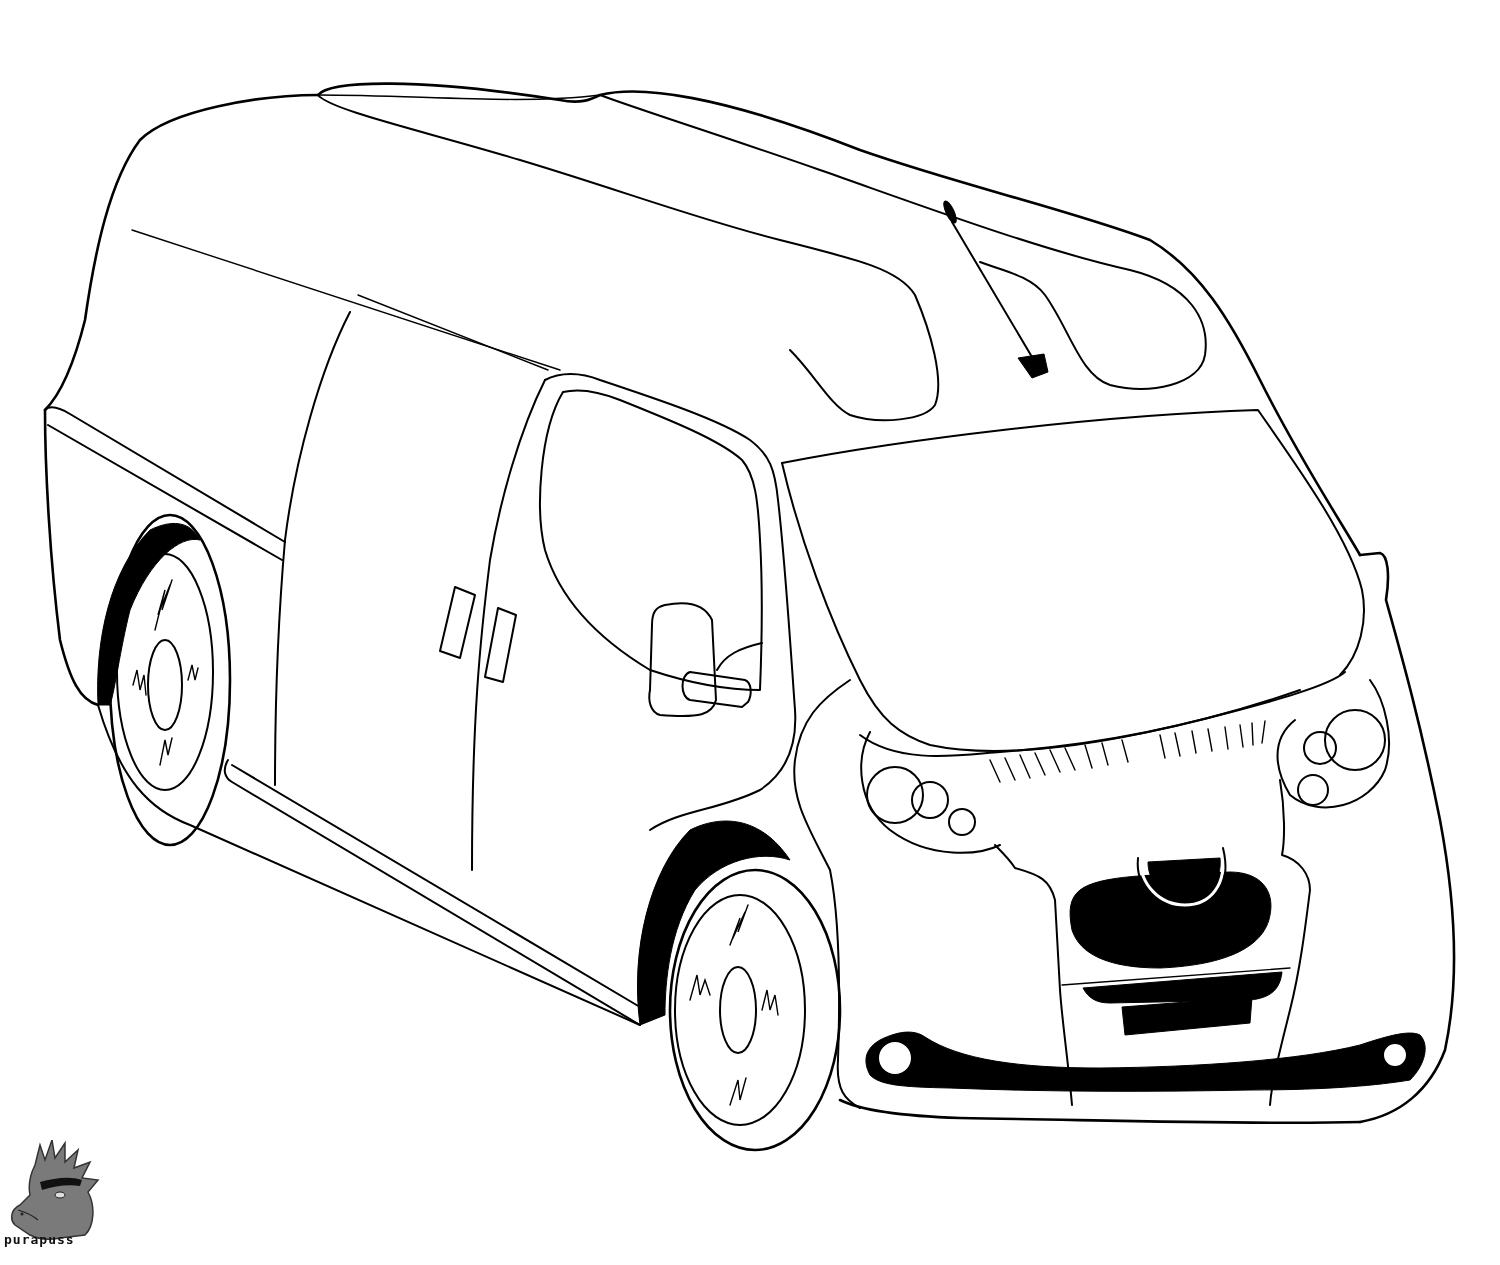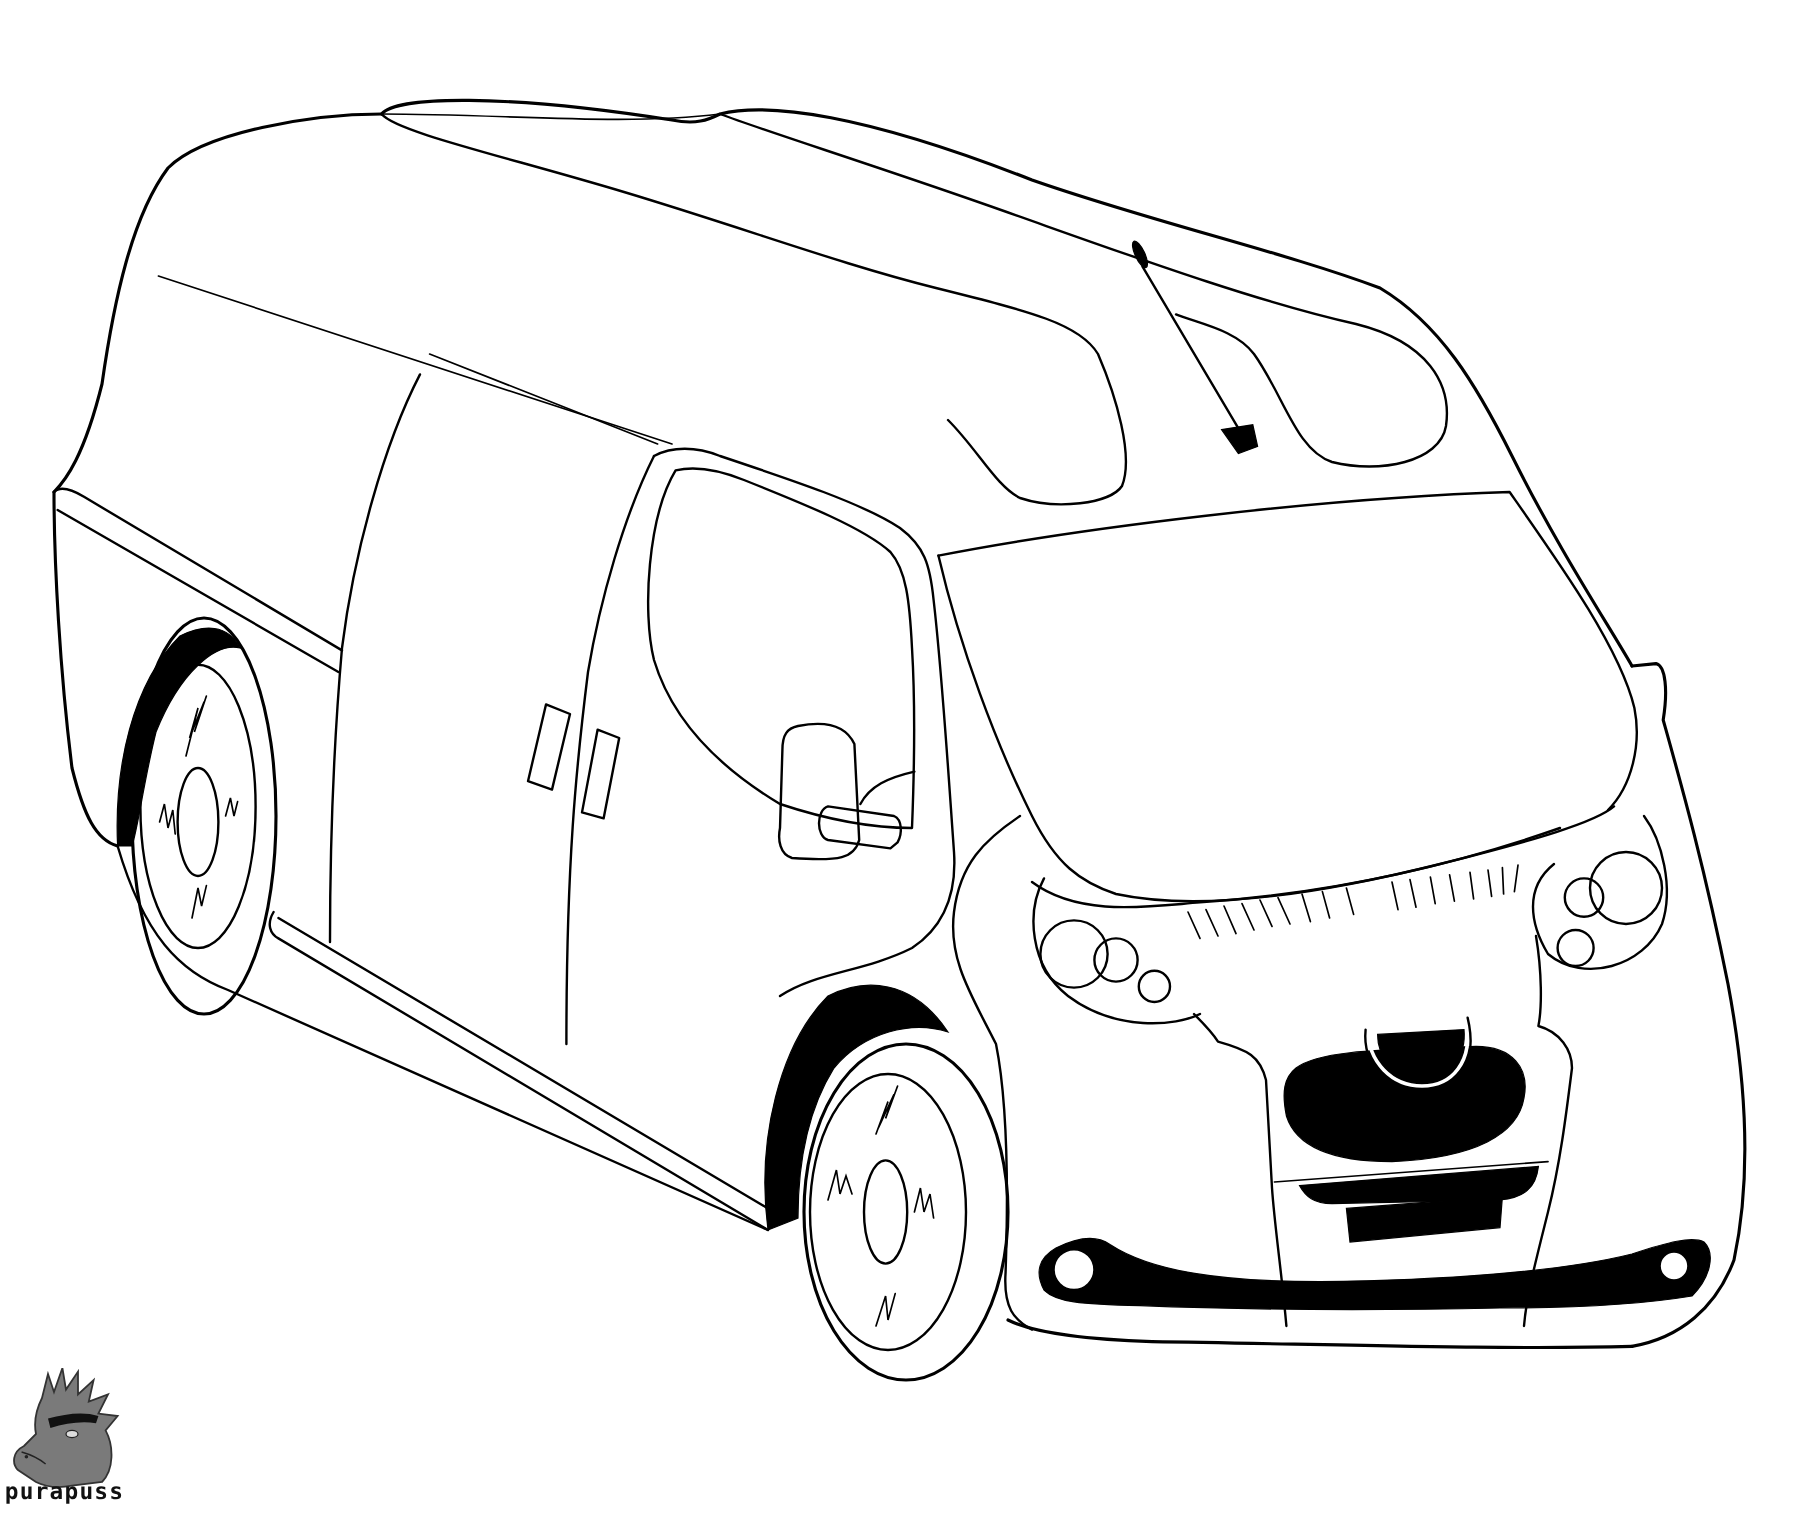--- a/index.html
+++ b/index.html
@@ -6,21 +6,21 @@
   body { width: 1500px; height: 1265px; position: relative; overflow: hidden;
          font-family: "DejaVu Sans", sans-serif; }
   #drawing { position: absolute; left: 0; top: 0; width: 1500px; height: 1265px; }
   .ln { fill: none; stroke: #000; stroke-width: 2; stroke-linecap: round; stroke-linejoin: round; }
   .ln-thin { fill: none; stroke: #000; stroke-width: 1.4; stroke-linecap: round; }
   .ln-bold { fill: none; stroke: #000; stroke-width: 2.6; stroke-linecap: round; stroke-linejoin: round; }
   .fill-black { fill: #000; stroke: #000; stroke-width: 1; }
   .fill-white { fill: #fff; stroke: #000; stroke-width: 2; }
   #watermark { position: absolute; left: 0; top: 1140px; width: 110px; height: 125px; }
   #watermark-text { position: absolute; left: 4px; top: 1232px; font-family: "DejaVu Sans Mono", monospace;
-                    font-weight: bold; font-size: 19px; letter-spacing: 1px; color: #111; }
+                    font-weight: bold; font-size: 13px; letter-spacing: 1px; color: #111; }
 </style>
 </head>
 <body>
 
 <svg id="drawing" viewBox="0 0 1500 1265" xmlns="http://www.w3.org/2000/svg">
 
   <g>
 
     <path class="ln-bold" d="M318 95 C 330 80, 420 78, 560 100 C 580 104, 590 100, 600 95 C 640 85, 720 95, 860 150 C 960 185, 1070 210, 1150 240 C 1200 270, 1230 320, 1260 380 C 1300 460, 1340 520, 1360 555"></path>
 

